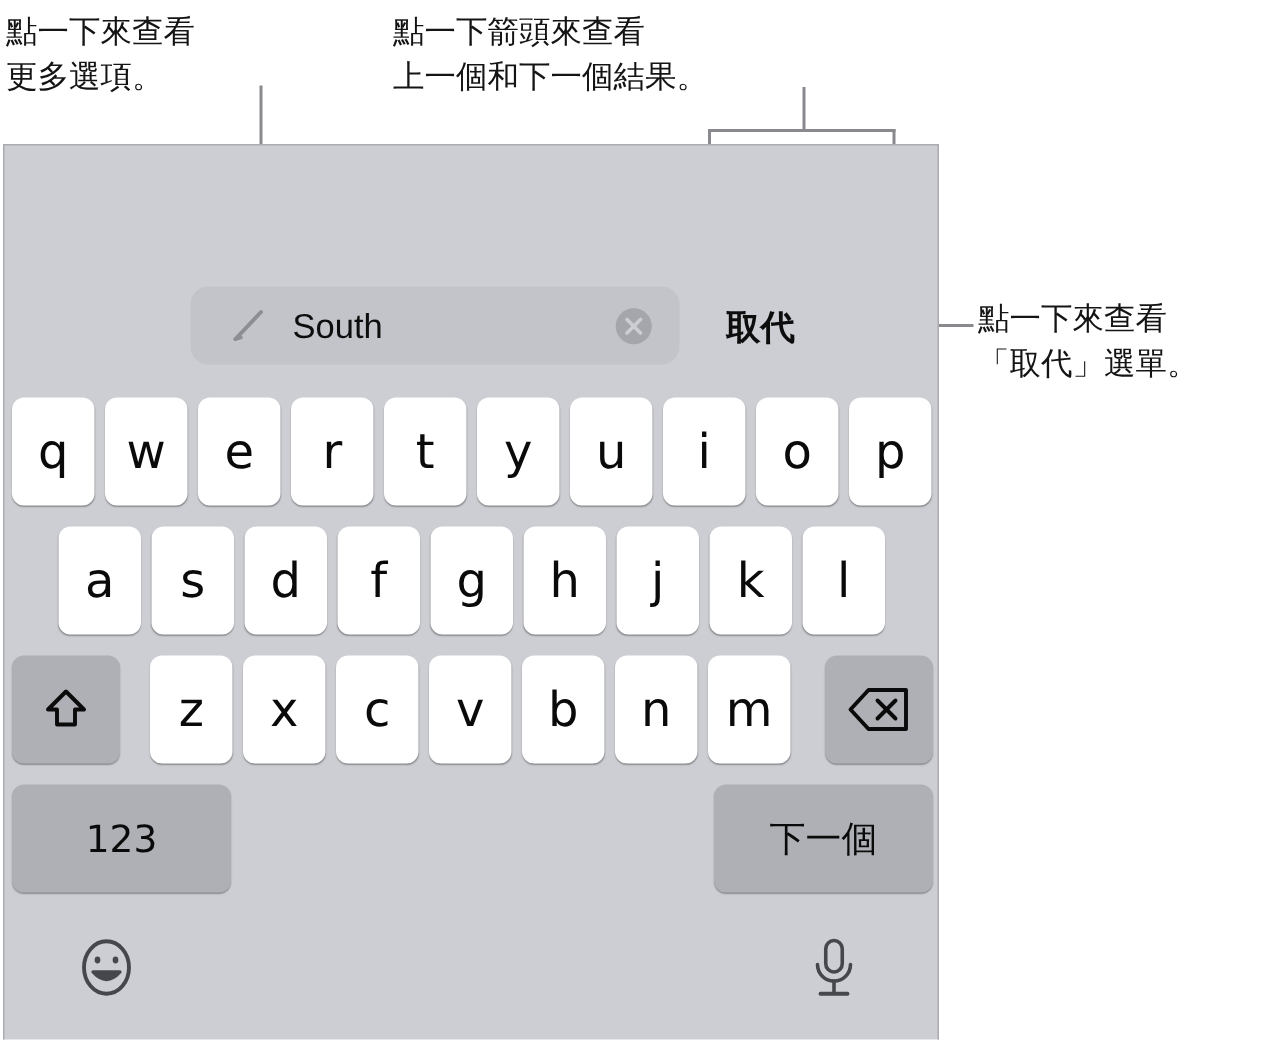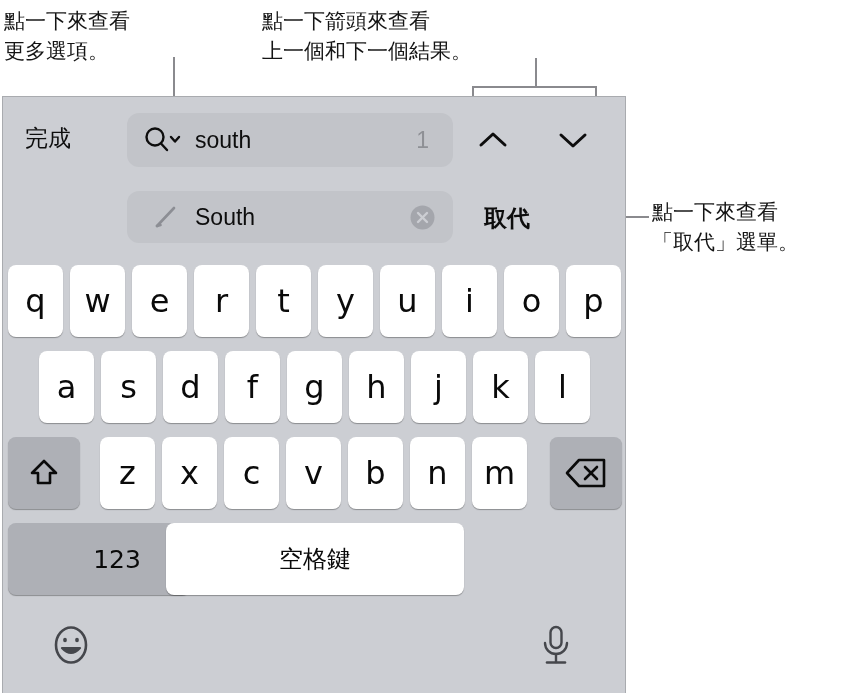--- a/index.html
+++ b/index.html
@@ -290,46 +290,20 @@
 
 <div class="leader" id="leader-more-options"></div>
 <div class="leader" id="bracket-stem"></div>
 <div class="leader" id="bracket-top"></div>
 <div class="leader" id="bracket-left"></div>
 <div class="leader" id="bracket-right"></div>
 <div class="leader" id="leader-replace"></div>
 
 <div id="keyboard-panel">
 
-  <div id="find-row">
-    <div id="done-button">完成</div>
-
-    <div id="search-field">
-      <div id="search-icon-wrap">
-        <svg width="42" height="28" viewBox="0 0 42 28">
-          <circle cx="12" cy="11" r="8.5" fill="none" stroke="#0d0d0d" stroke-width="2.4"></circle>
-          <line x1="18" y1="17.5" x2="24" y2="24" stroke="#0d0d0d" stroke-width="2.4" stroke-linecap="round"></line>
-          <polyline points="28,11 32,15.5 36,11" fill="none" stroke="#0d0d0d" stroke-width="2.4" stroke-linecap="round" stroke-linejoin="round"></polyline>
-        </svg>
-      </div>
-      <div id="search-value" title="搜尋">south</div>
-      <div id="match-count">1</div>
-    </div>
-
-    <div id="prev-button">
-      <svg width="44" height="30" viewBox="0 0 44 30">
-        <polyline points="10,20 22,9 34,20" fill="none" stroke="#0d0d0d" stroke-width="3" stroke-linecap="round" stroke-linejoin="round"></polyline>
-      </svg>
-    </div>
-    <div id="next-button">
-      <svg width="44" height="30" viewBox="0 0 44 30">
-        <polyline points="10,10 22,21 34,10" fill="none" stroke="#0d0d0d" stroke-width="3" stroke-linecap="round" stroke-linejoin="round"></polyline>
-      </svg>
-    </div>
-  </div>
 
   <div id="replace-row">
     <div id="replace-field">
       <div id="pencil-icon-wrap">
         <svg width="26" height="26" viewBox="0 0 26 26">
           <line x1="4" y1="22" x2="21" y2="4" stroke="#8c8e94" stroke-width="2.6" stroke-linecap="round"></line>
           <line x1="4" y1="22" x2="7.5" y2="21" stroke="#8c8e94" stroke-width="2.6" stroke-linecap="round"></line>
         </svg>
       </div>
       <div id="replace-value" title="取代">South</div>
@@ -434,25 +408,25 @@
       </div>
       <div class="key dark" style="left: 547px; width: 72px;">
         <svg width="42" height="32" viewBox="0 0 42 32">
           <path d="M14 3 L39 3 L39 29 L14 29 L2 16 Z" fill="none" stroke="#0a0a0a" stroke-width="2.6" stroke-linejoin="round"></path>
           <line x1="20" y1="10" x2="32" y2="22" stroke="#0a0a0a" stroke-width="2.6" stroke-linecap="round"></line>
           <line x1="32" y1="10" x2="20" y2="22" stroke="#0a0a0a" stroke-width="2.6" stroke-linecap="round"></line>
         </svg>
       </div>
     </div>
   <div class="krow" id="krow-4">
-      <div class="key dark numkey" style="left: 5px; width: 146px; padding-left: 36px;">
+      <div class="key dark numkey" style="left: 5px; width: 146px;">
         <span>123</span>
       </div>
-      <div class="key cjk" style="left: 163px; width: 298px;">
-        <span>空格鍵</span>
+      <div class="key dark cjk" style="left: 473px; width: 146px;">
+        <span>下一個</span>
       </div>
     </div>
 
   <div id="bottom-bar">
     <div id="emoji-button">
       <svg width="40" height="44" viewBox="0 0 40 44">
         <ellipse cx="20" cy="22" rx="15" ry="17.5" fill="none" stroke="#45474c" stroke-width="2.6"></ellipse>
         <ellipse cx="14" cy="17" rx="1.9" ry="2.3" fill="#45474c"></ellipse>
         <ellipse cx="26" cy="17" rx="1.9" ry="2.3" fill="#45474c"></ellipse>
         <path d="M11 25 Q20 35 29 25 Z" fill="#45474c" stroke="#45474c" stroke-width="2.2" stroke-linejoin="round"></path>

